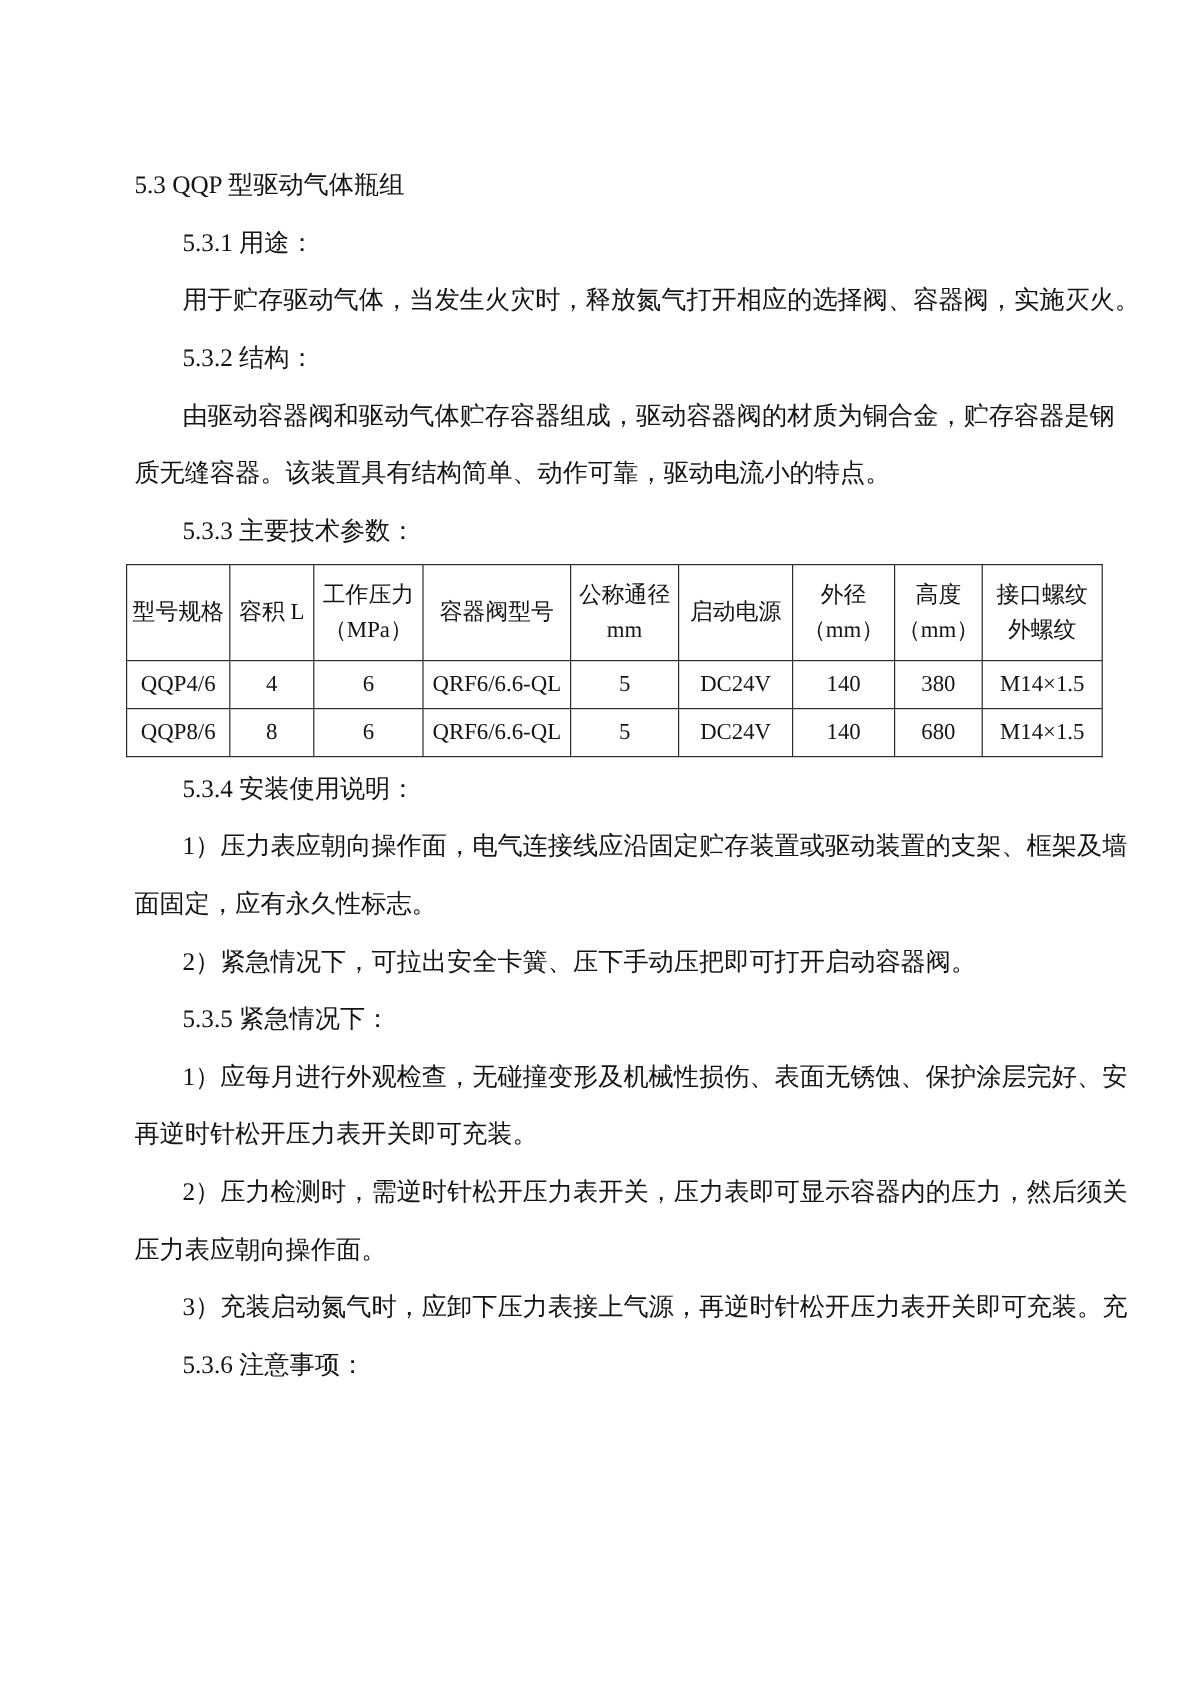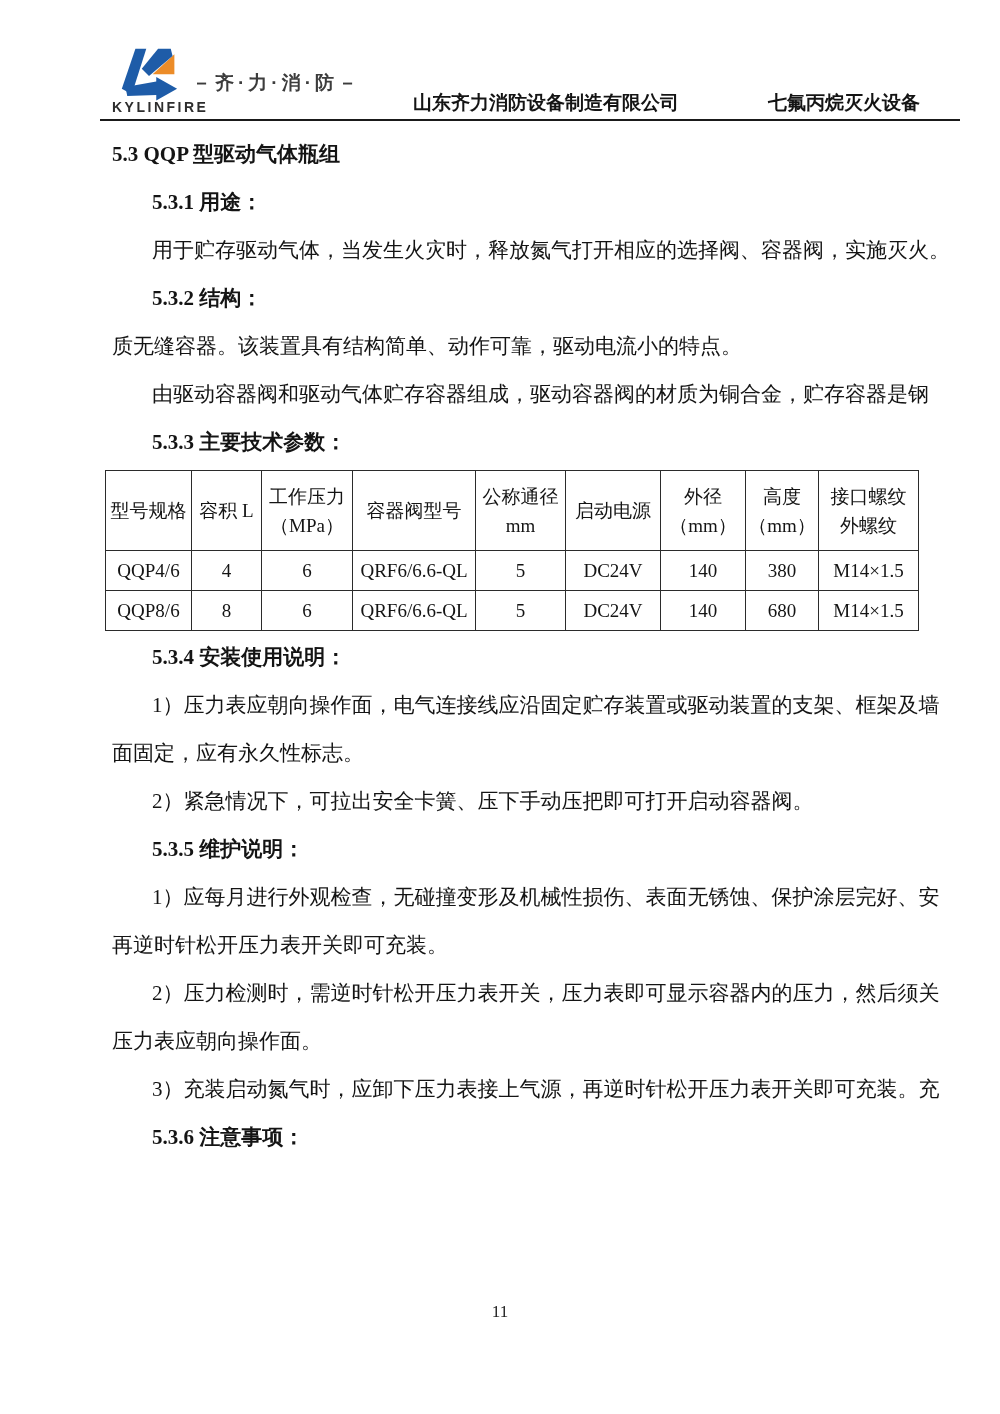--- a/index.html
+++ b/index.html
@@ -22,21 +22,21 @@
     letter-spacing:2.5px; color:#2d2d2d; font-family:"Liberation Sans","DejaVu Sans",sans-serif;
   }
   .company { position:absolute; left:413px; top:90px; font-size:19px; font-weight:bold; white-space:nowrap; }
   .product { position:absolute; left:768px; top:90px; font-size:19px; font-weight:bold; white-space:nowrap; }
   .rule { position:absolute; left:100px; top:119px; width:860px; height:2px; background:#1a1a1a; }
 
   
   .content { position:absolute; top:130px; left:112px; width:806px; }
   .line { font-size:21px; line-height:48px; white-space:nowrap; }
   .line.indent { padding-left:40px; }
-  .line.heading { font-weight:bold; }
+  .line.heading { font-weight:normal; }
 
   
   table.params {
     border-collapse:collapse; table-layout:fixed; width:813px;
     margin:4px 16px 2px -7px;
   }
   .params th, .params td {
     border:1.5px solid #2b2b2b; text-align:center; vertical-align:middle;
     font-weight:normal; font-size:19px; padding:0; overflow:hidden; white-space:nowrap;
   }
@@ -49,42 +49,29 @@
   .page-number {
     position:absolute; top:1302px; left:0; width:100%;
     text-align:center; font-size:17px; color:#222;
   }
 </style>
 </head>
 <body>
 
 <div class="page">
 
-  <header class="doc-header">
-    <svg class="logo-k" viewBox="0 0 64 60" aria-hidden="true">
-      <polygon points="17,0 29,0 13,50 2,44" fill="#1e5ca8"></polygon>
-      <polygon points="60,6 60,28 36,28" fill="#ec8c28"></polygon>
-      <polygon points="56,0 42,0 24,22 32,30 58,8" fill="#1e5ca8"></polygon>
-      <polygon points="6,42 40,36 40,31 63,44 40,57 40,51 8,52" fill="#1e5ca8"></polygon>
-    </svg>
-    <div class="tagline">－齐·力·消·防－</div>
-    <div class="brand">KYLINFIRE</div>
-    <div class="company">山东齐力消防设备制造有限公司</div>
-    <div class="product">七氟丙烷灭火设备</div>
-    <div class="rule"></div>
-  </header>
 
   <main class="content">
 
     <div class="line heading">5.3 QQP 型驱动气体瓶组</div>
     <div class="line heading indent">5.3.1 用途：</div>
     <div class="line indent">用于贮存驱动气体，当发生火灾时，释放氮气打开相应的选择阀、容器阀，实施灭火。</div>
     <div class="line heading indent">5.3.2 结构：</div>
+    <div class="line indent">由驱动容器阀和驱动气体贮存容器组成，驱动容器阀的材质为铜合金，贮存容器是钢</div>
     <div class="line">质无缝容器。该装置具有结构简单、动作可靠，驱动电流小的特点。</div>
-    <div class="line indent">由驱动容器阀和驱动气体贮存容器组成，驱动容器阀的材质为铜合金，贮存容器是钢</div>
     <div class="line heading indent">5.3.3 主要技术参数：</div>
 
     <table class="params">
       <colgroup>
         <col style="width:86px">
           <col style="width:70px">
           <col style="width:91px">
         <col style="width:123px">
           <col style="width:90px">
           <col style="width:95px">
@@ -151,25 +138,24 @@
           <td>680</td>
           <td>M14×1.5</td>
         </tr>
       </tbody>
     </table>
 
     <div class="line heading indent">5.3.4 安装使用说明：</div>
     <div class="line indent">1）压力表应朝向操作面，电气连接线应沿固定贮存装置或驱动装置的支架、框架及墙</div>
     <div class="line">面固定，应有永久性标志。</div>
     <div class="line indent">2）紧急情况下，可拉出安全卡簧、压下手动压把即可打开启动容器阀。</div>
-    <div class="line heading indent">5.3.5 维护说明：</div>
+    <div class="line heading indent">5.3.5 紧急情况下：</div>
     <div class="line indent">1）应每月进行外观检查，无碰撞变形及机械性损伤、表面无锈蚀、保护涂层完好、安</div>
     <div class="line">再逆时针松开压力表开关即可充装。</div>
     <div class="line indent">2）压力检测时，需逆时针松开压力表开关，压力表即可显示容器内的压力，然后须关</div>
     <div class="line">压力表应朝向操作面。</div>
     <div class="line indent">3）充装启动氮气时，应卸下压力表接上气源，再逆时针松开压力表开关即可充装。充</div>
     <div class="line heading indent">5.3.6 注意事项：</div>
 
   </main>
 
-  <div class="page-number">11</div>
 
 </div>
 
 </body></html>

